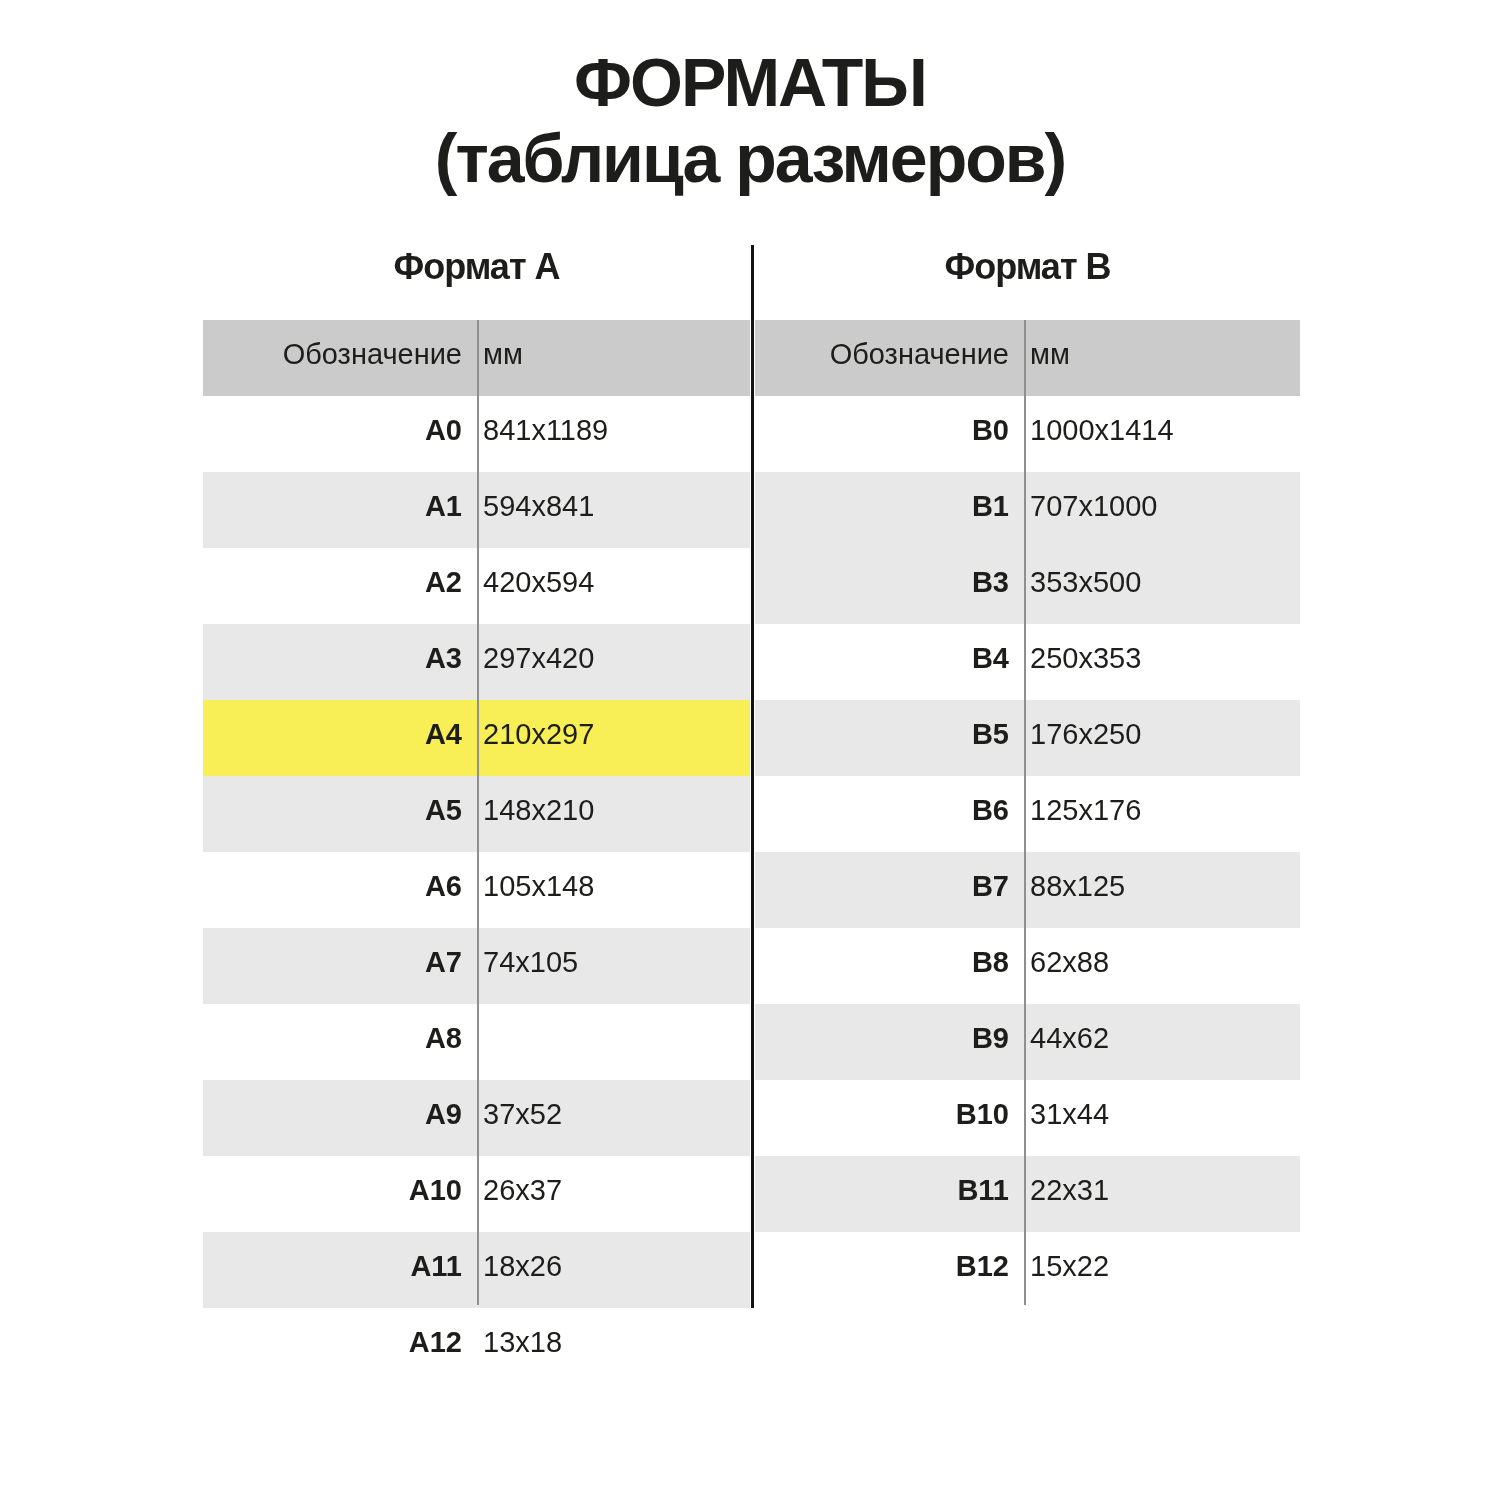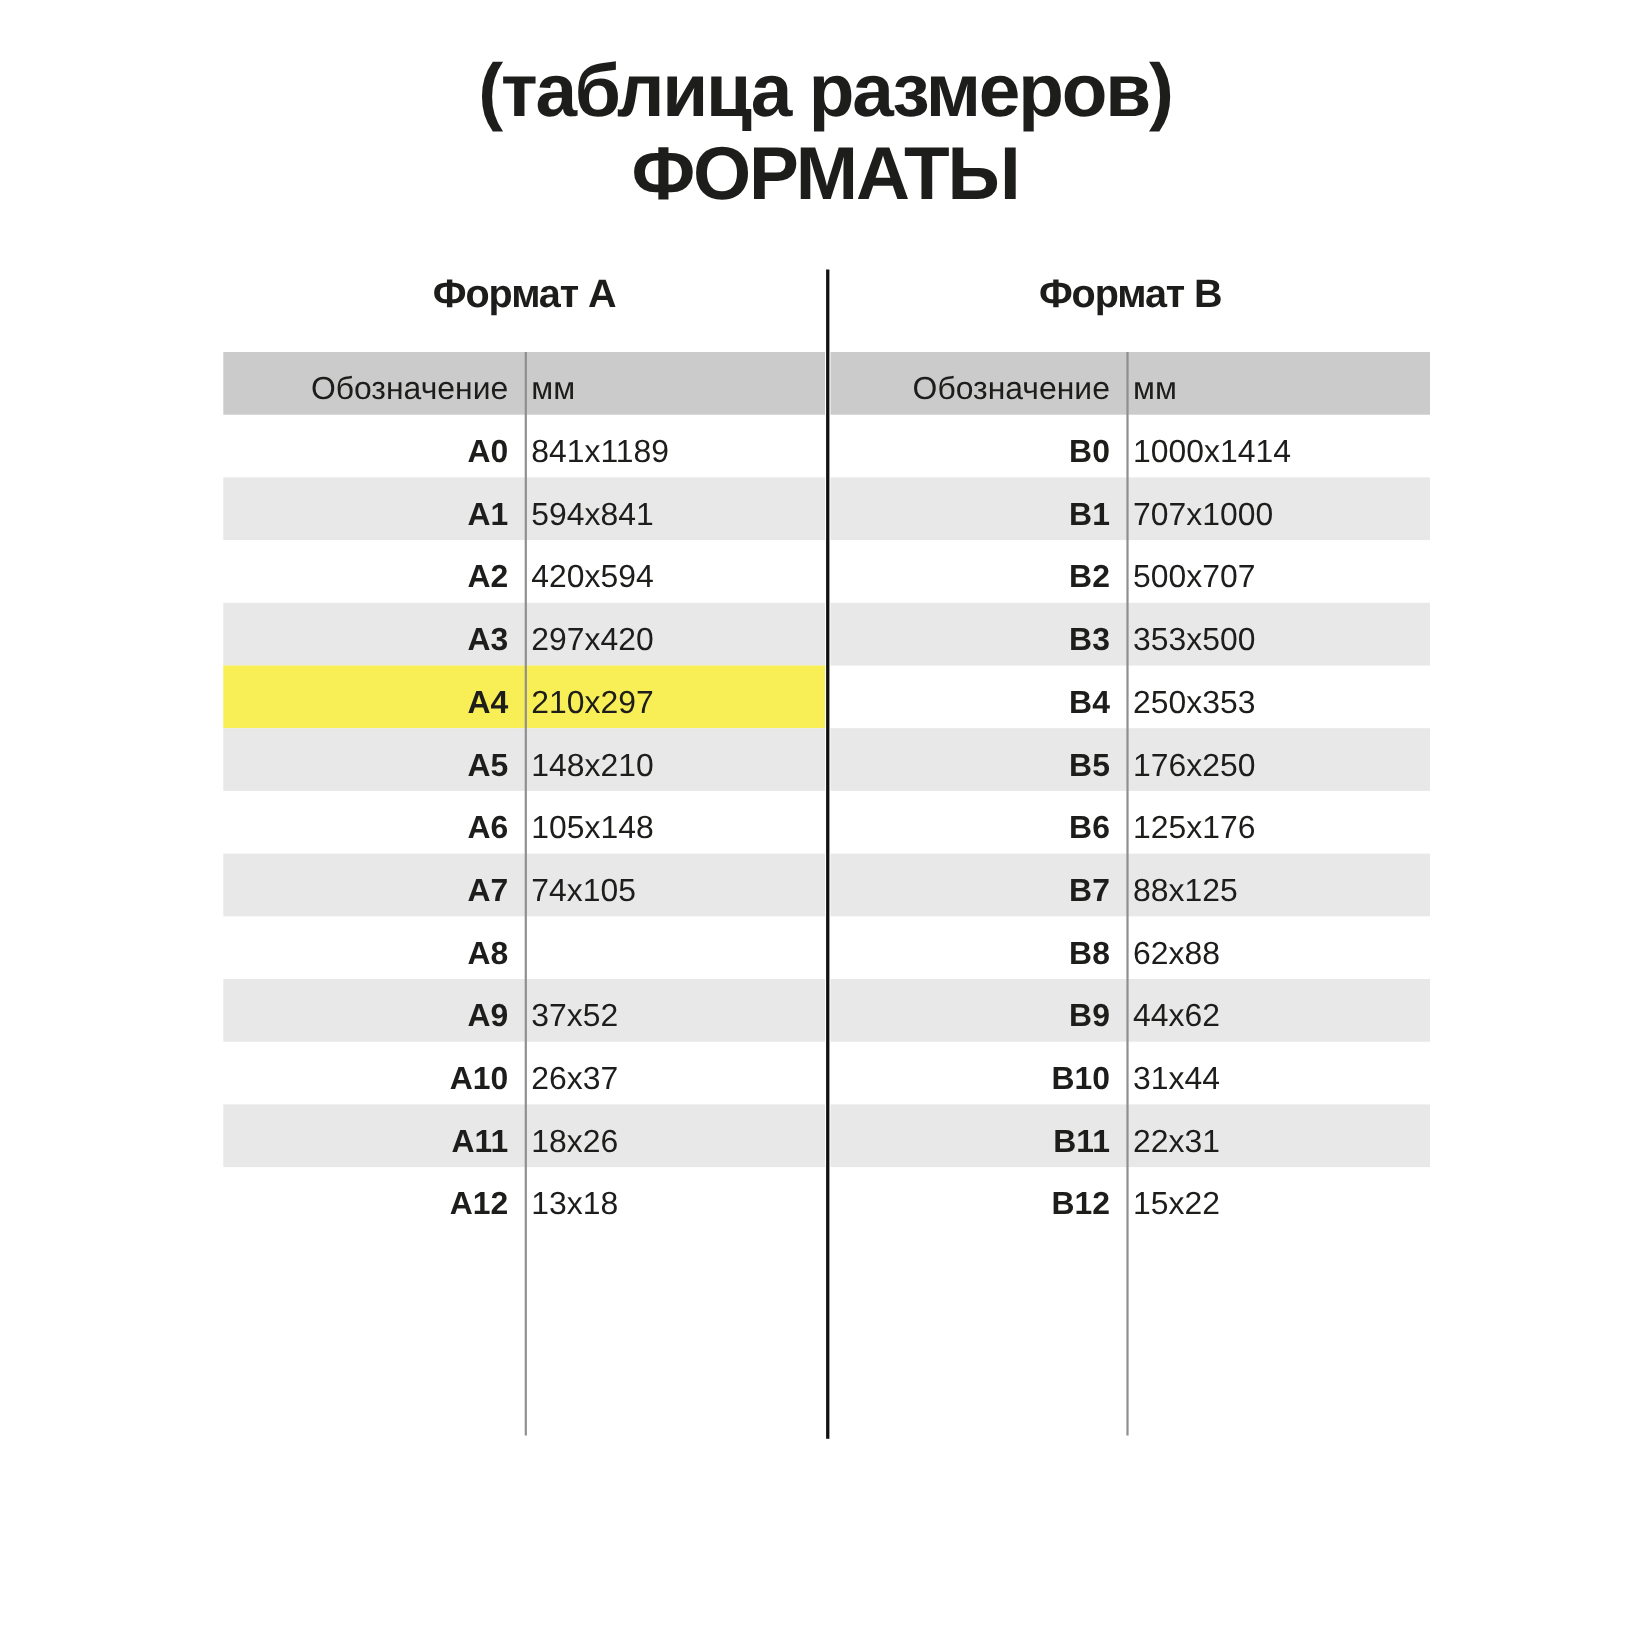--- a/index.html
+++ b/index.html
@@ -21,21 +21,21 @@
     letter-spacing:-1px;
   }
   #caption-a { left:203px; width:547px; }
   #caption-b { left:755px; width:545px; }
 
   .size-table { position:absolute; top:320px; }
   #table-a { left:203px; width:547px; }
   #table-b { left:755px; width:545px; }
 
   .row {
-    display:flex; height:57px; line-height:69.8px;
+    display:flex; height:76px; line-height:69.8px;
     font-size:29px; background:transparent;
   }
   .row.header { background:var(--header-bg,#cbcbcb); }
   .row.alt    { background:var(--alt-bg,#e8e8e9); }
   .row.highlight { background:var(--hl-bg,#f8ee55);justify-content:flex-end; }
 
   .cell { box-sizing:border-box; white-space:nowrap; }
   .cell.designation {
     width:275px; text-align:right; padding-right:16px; font-weight:bold;
   }
@@ -54,22 +54,22 @@
     position:absolute; left:751px; top:245px; width:3px; height:1063px;
     background:var(--divider-center,#111111);
   }
 </style>
 </head>
 <body>
 
 <div class="page">
 
   <div class="main-title">
+    <div>ФОРМАТЫ</div>
     <div>(таблица размеров)</div>
-    <div>ФОРМАТЫ</div>
   </div>
 
   <div class="table-caption" id="caption-b">Формат В</div>
   <div class="table-caption" id="caption-a">Формат А</div>
 
   <div class="size-table" id="table-a">
     <div class="row header">
       <div class="cell designation">Обозначение</div>
       <div class="cell mm">мм</div>
     </div>
@@ -136,24 +136,20 @@
     </div>
     <div>
         <div class="row">
           <div class="cell designation">B0</div>
           <div class="cell mm">1000x1414</div>
         </div>
         <div class="row alt">
           <div class="cell designation">B1</div>
           <div class="cell mm">707x1000</div>
         </div>
-        <div class="row">
-          <div class="cell designation">B2</div>
-          <div class="cell mm">500x707</div>
-        </div>
         <div class="row alt">
           <div class="cell designation">B3</div>
           <div class="cell mm">353x500</div>
         </div>
         <div class="row">
           <div class="cell designation">B4</div>
           <div class="cell mm">250x353</div>
         </div>
         <div class="row alt">
           <div class="cell designation">B5</div>

